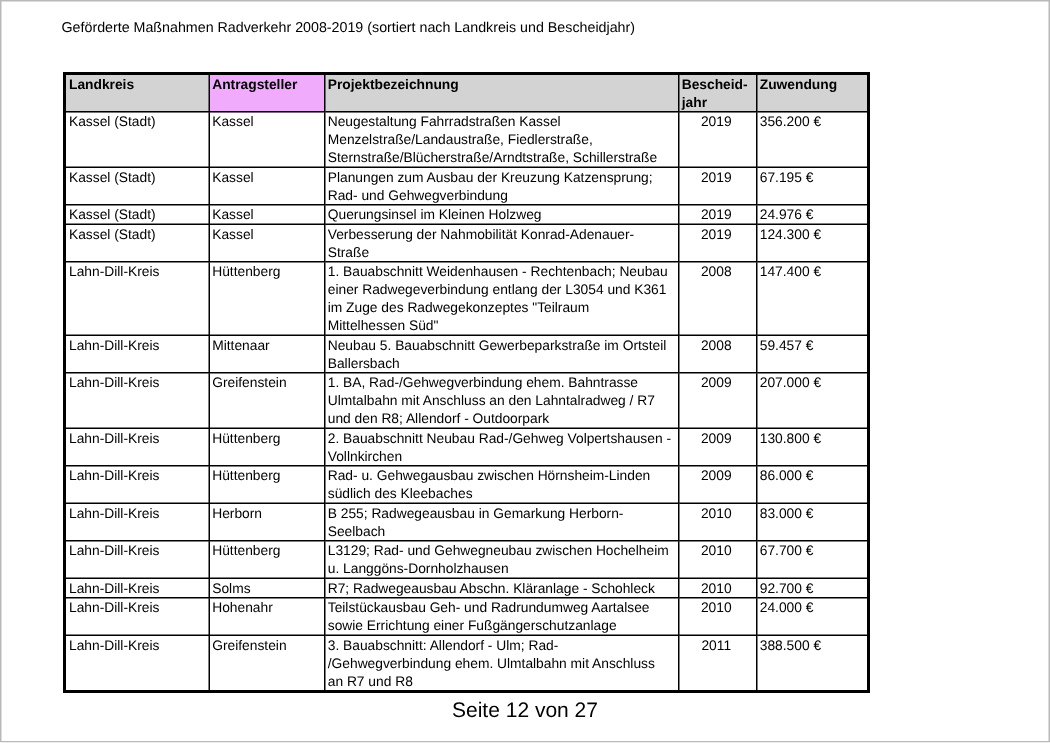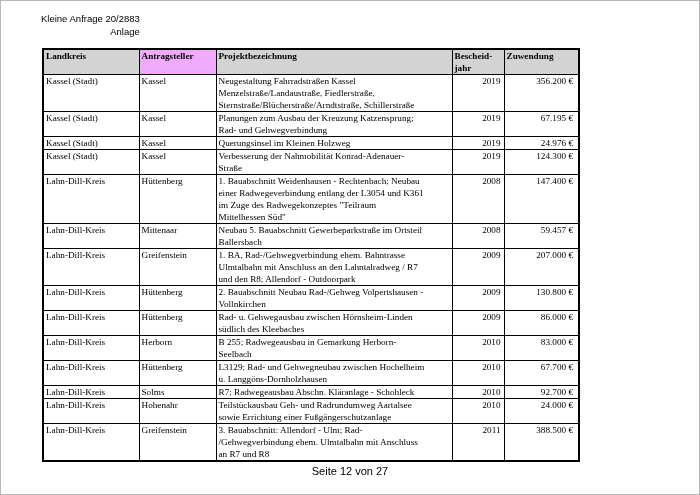--- a/index.html
+++ b/index.html
@@ -36,54 +36,51 @@
     top: 47px;
     border-collapse: collapse;
     table-layout: fixed;
     width: 536px;
     font-size: 9.2px;
     line-height: 12px;
   }
   table.data-table, table.data-table th, table.data-table td {
     border: 1px solid #000000;
   }
-  table.data-table { border-width: 2px; font-family: Liberation Serif, serif; }
+  table.data-table { border-width: 2px; }
   th {
     font-weight: bold;
     text-align: left;
     vertical-align: top;
     padding: 0 2px;
     white-space: pre-line;
   }
   td {
     vertical-align: top;
     padding: 0 2px;
   }
   td.cell-projekt { white-space: pre-line; }
-  td.cell-jahr { text-align: right; padding-right: 3px; }
-  td.cell-zuwendung { text-align: right; padding-right: 5px; border-radius: 16px; }
+  td.cell-jahr { text-align: center; padding-right: 3px; }
+  td.cell-zuwendung { padding-right: 5px; border-radius: 16px; }
   .doc-footer {
     position: absolute;
     top: 464px;
     left: 0;
     width: 100%;
     text-align: center;
-    font-size: 11px;
+    font-size: 14px;
   }
 </style>
 </head>
 <body>
 
 <div class="page">
 
   <div class="doc-header">
-    <div class="doc-ref">
-      <div>Kleine Anfrage 20/2883</div>
-      <div>Anlage</div>
-    </div>
+    <div class="doc-title">Geförderte Maßnahmen Radverkehr 2008-2019 (sortiert nach Landkreis und Bescheidjahr)</div>
   </div>
 
   <table class="data-table">
     <colgroup>
       <col style="width:96px">
       <col style="width:77px">
       <col style="width:236px">
       <col style="width:52px">
       <col style="width:75px">
     </colgroup>

